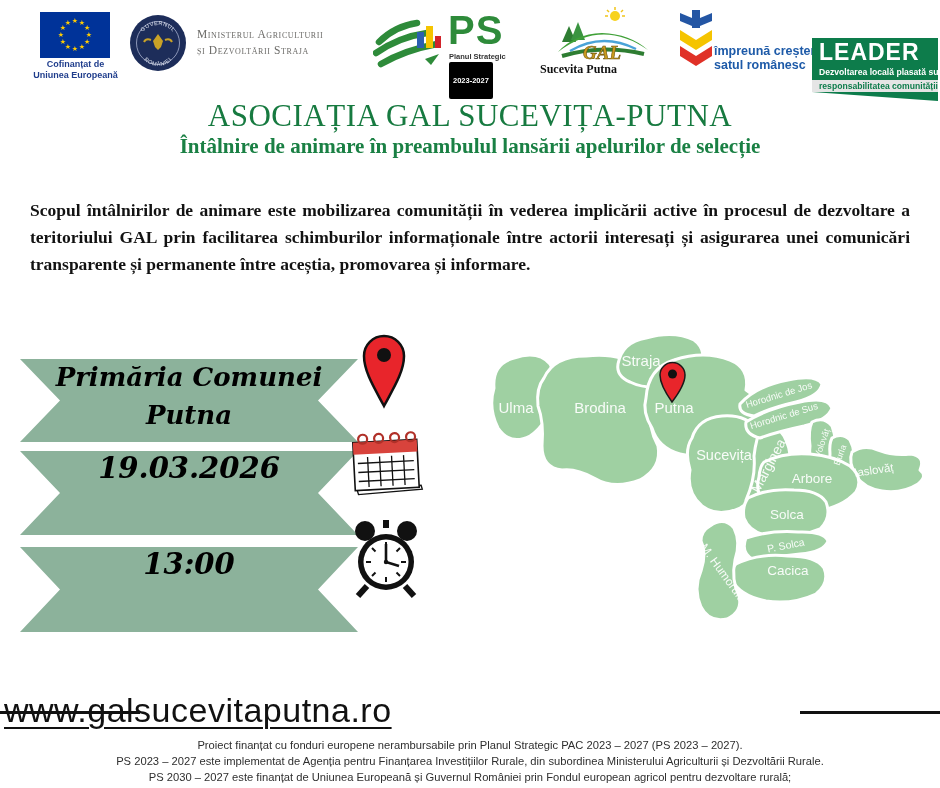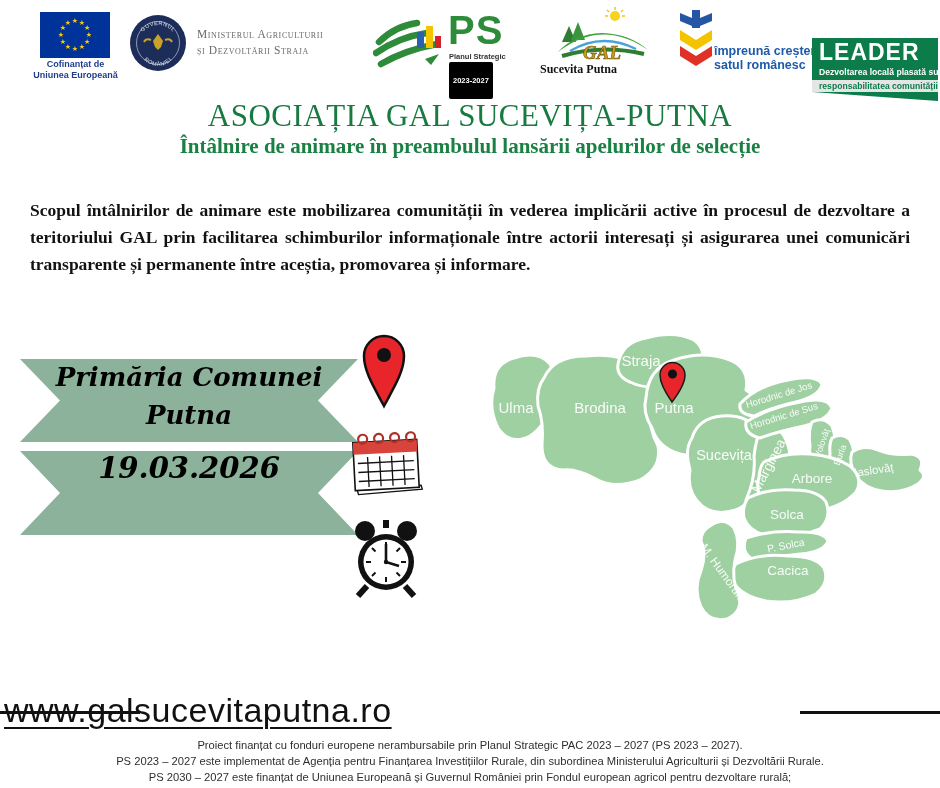--- a/index.html
+++ b/index.html
@@ -185,20 +185,23 @@
 
   <div class="intro">Scopul întâlnirilor de animare este mobilizarea comunității în vederea implicării active în procesul de dezvoltare a teritoriului GAL prin facilitarea schimburilor informaționale între actorii interesați și asigurarea unei comunicări transparente și permanente între aceștia, promovarea și informare.</div>
 
   <div class="banner banner-1">
     <div>Primăria Comunei</div>
     <div>Putna</div>
   </div>
   <div class="banner banner-2">
     <div>19.03.2026</div>
   </div>
+  <div class="banner banner-3">
+    <div>13:00</div>
+  </div>
 
   <svg class="event-icon pin-icon" width="48" height="78" viewBox="0 0 48 78">
     <path d="M24,74 C15,57 4,40 4,24 A20,20 0 1 1 44,24 C44,40 33,57 24,74 Z" fill="#e8252b" stroke="#111" stroke-width="2.5"></path>
     <circle cx="24" cy="23" r="7" fill="#111"></circle>
   </svg>
 
   <svg class="event-icon cal-icon" width="78" height="70" viewBox="0 0 78 70">
     <g transform="rotate(-3 39 38)">
       <path d="M8,62 L72,60 L73,64 L9,66 Z" fill="#fff" stroke="#111" stroke-width="1.3"></path>
       <rect x="6" y="14" width="64" height="48" fill="#fff" stroke="#111" stroke-width="1.6"></rect>

